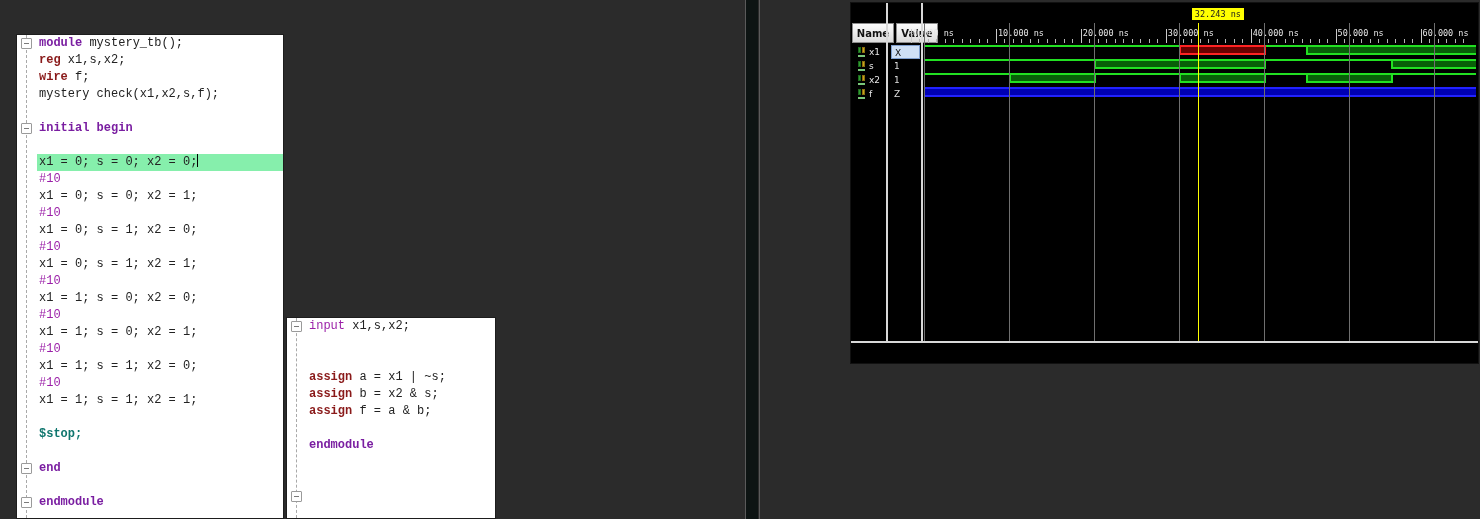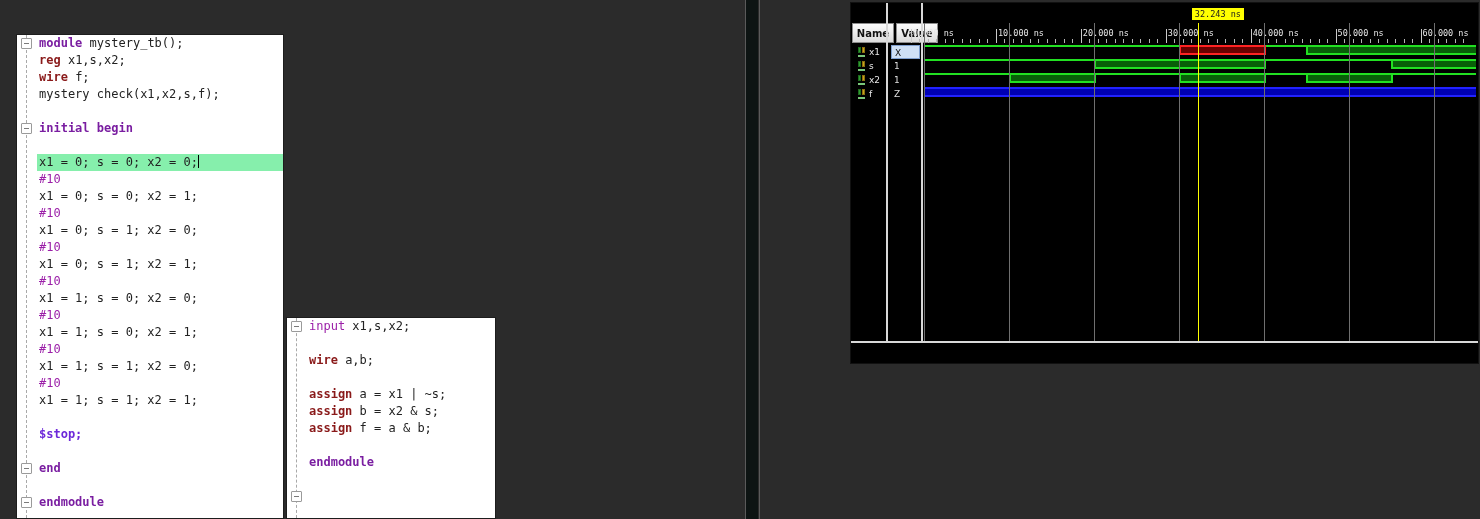--- a/index.html
+++ b/index.html
@@ -32,39 +32,40 @@
     position: absolute; left: 9px; top: 0; bottom: 0;
     width: 0; border-left: 1px dashed #a9a9a9;
   }
   .ed-body { position: absolute; left: 20px; top: 0; right: 0; bottom: 0; }
 
   .line {
     height: 17px; line-height: 17px;
     white-space: pre;
     color: #222222;
     padding-left: 2px;
+    font-family: Liberation Mono, monospace;
   }
   .line.hl { background: #86efac; }
   .fold {
     position: absolute; left: 4px; width: 11px; height: 11px;
     border: 1px solid #9a9a9a; background: #fefefe;
     border-radius: 1px;
   }
   .fold:after {
     content: ""; position: absolute; left: 2px; top: 4px;
     width: 5px; height: 1px; background: #7a7a7a;
   }
   .fold.close:before {
     content: ""; position: absolute; left: 4px; top: -1px;
     width: 1px; height: 0px; background: #9a9a9a;
   }
   .kw   { color: #7a1ea1; font-weight: bold; }
   .kw2  { color: #9b1fa8; text-align: right; }
   .typ  { color: #8a1a1a; font-weight: bold; }
-  .sys  { color: #6d28d9; font-weight: bold; }
+  .sys  { color: #0f766e; font-weight: bold; }
   .pl   { color: #222222; }
   .caret {
     display: inline-block; width: 1px; height: 13px;
     background: #000; vertical-align: -2px;
   }
 
   
   #wave {
     position: absolute;
     background: #000000;
@@ -183,21 +184,20 @@
 
   <div class="editor" id="ed-mod" style="left:286px; top:317px; width:210px; height:202px;">
     <div class="ed-gutter">
       <div class="ed-dash"></div>
     <div class="fold" style="top: 3px;"></div>
         <div class="fold close" style="top: 173px;"></div>
       </div>
     <div class="ed-body" id="mod-lines">
         <div class="line"><span class="kw2">input</span><span class="pl"> x1,s,x2;</span></div>
         <div class="line"><span class="pl"></span></div>
-        <div class="line"><span class="typ">wire</span><span class="pl"> a,b;</span></div>
         <div class="line"><span class="pl"></span></div>
         <div class="line"><span class="typ">assign</span><span class="pl"> a = x1 | ~s;</span></div>
         <div class="line"><span class="typ">assign</span><span class="pl"> b = x2 &amp; s;</span></div>
         <div class="line"><span class="typ">assign</span><span class="pl"> f = a &amp; b;</span></div>
         <div class="line"><span class="pl"></span></div>
         <div class="line"><span class="kw">endmodule</span></div>
       </div>
   </div>
 
   <div id="wave" style="left:850px; top:2px; width:629px; height:362px;">

